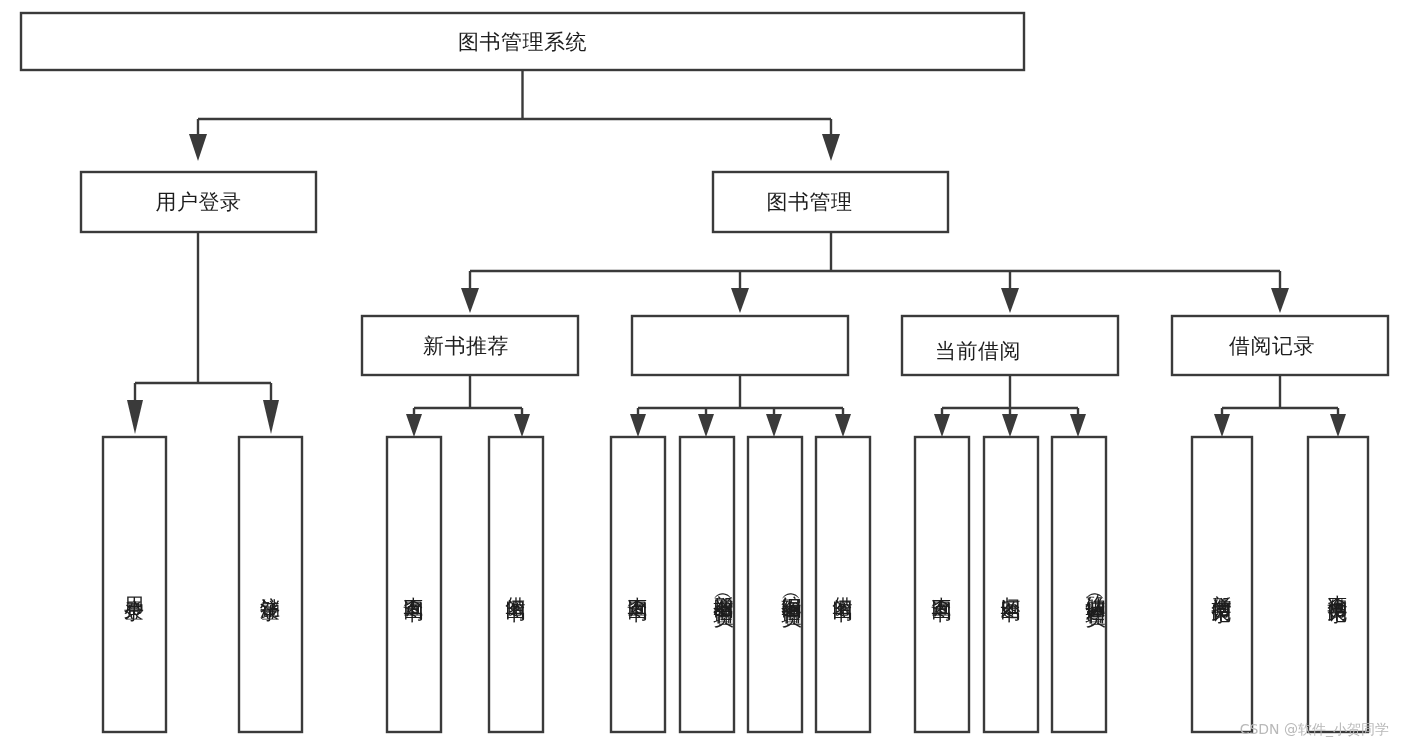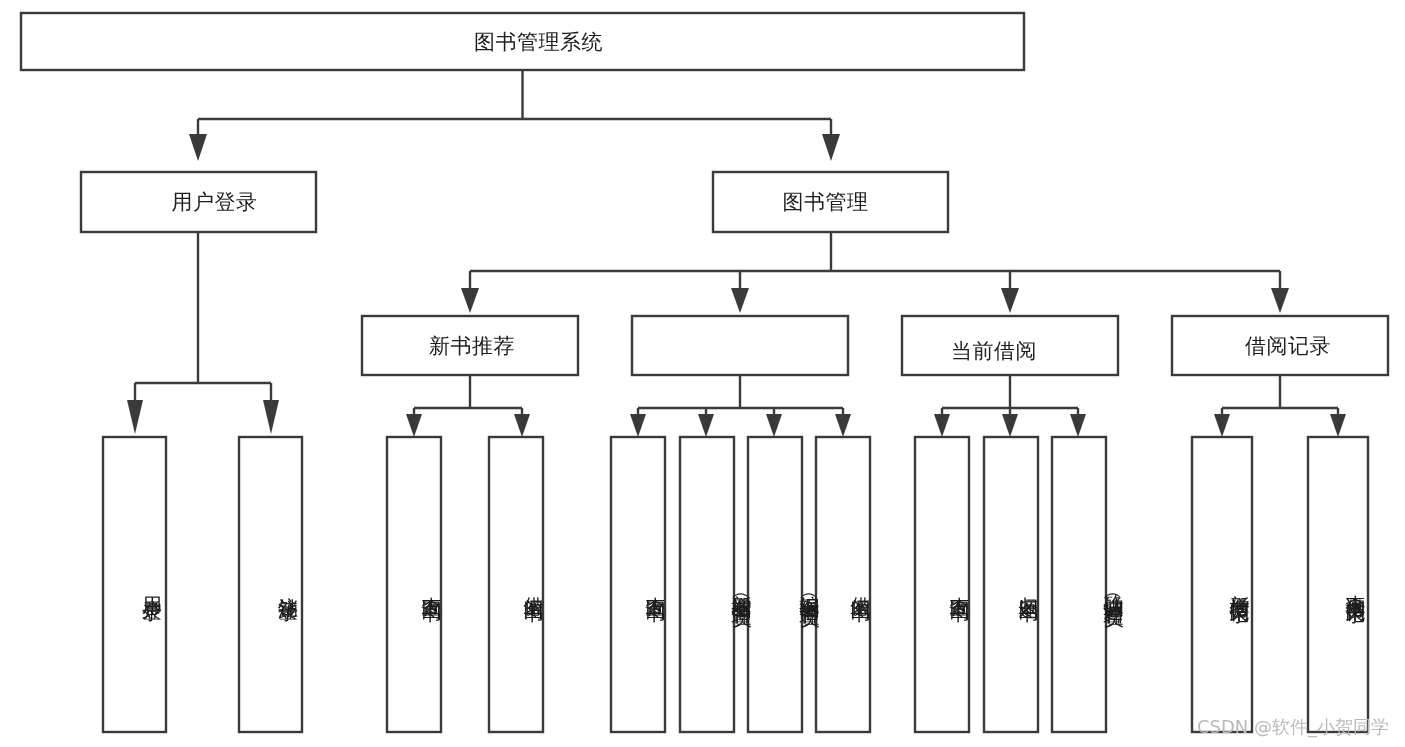--- a/index.html
+++ b/index.html
@@ -39,43 +39,42 @@
   .arrow-head {
     fill: #3a3a3a;
     stroke: none;
   }
   .node-label {
     position: absolute;
     display: flex;
     align-items: center;
     justify-content: center;
     color: #1d1d1d;
-    font-family: Liberation Mono, monospace;
+    font-family: Liberation Serif, serif;
     font-weight: 400;
     white-space: nowrap;
     pointer-events: none;
     user-select: none;
-    margin-left: 16px;
   }
   .node-label.horizontal {
     font-size: 21px;
     letter-spacing: 0.5px;
   }
   .node-label.vertical {
     writing-mode: vertical-rl;
     text-orientation: upright;
     font-size: 20px;
     letter-spacing: 2px;
     line-height: 1;
   }
   .watermark {
     position: absolute;
     right: 16px;
     bottom: 8px;
-    font-size: 18px;
+    font-size: 14px;
     color: #b9b9b9;
     font-family: "DejaVu Sans", "Liberation Sans", sans-serif;
     white-space: nowrap;
     user-select: none;
     pointer-events: none;
   }
 </style>
 </head>
 <body>
 
@@ -172,21 +171,21 @@
 
     <rect class="node-rect" x="1192" y="437" width="60" height="295"></rect>
     <rect class="node-rect" x="1308" y="437" width="60" height="295"></rect>
   </svg>
 
   <div class="node-label horizontal" style="left:21px; top:13px; width:1003px; height:57px;">图书管理系统</div>
 
   <div class="node-label horizontal" style="left:81px; top:172px; width:235px; height:60px;">用户登录</div>
   <div class="node-label horizontal" style="left:713px; top:172px; width:193px; height:60px;">图书管理</div>
 
-  <div class="node-label horizontal" style="left:348px; top:316px; width:216px; height:59px;">新书推荐</div>
+  <div class="node-label horizontal" style="left:358px; top:316px; width:216px; height:59px;">新书推荐</div>
   <div class="node-label horizontal" style="left:870px; top:316px; width:216px; height:69px;">当前借阅</div>
   <div class="node-label horizontal" style="left:1172px; top:316px; width:200px; height:59px;">借阅记录</div>
 
   <div class="node-label vertical" style="left:103px; top:437px; width:63px; height:295px;">用户登录</div>
   <div class="node-label vertical" style="left:239px; top:437px; width:63px; height:295px;">注销登录</div>
 
   <div class="node-label vertical" style="left:387px; top:437px; width:54px; height:295px;">查询图书</div>
   <div class="node-label vertical" style="left:489px; top:437px; width:54px; height:295px;">借阅图书</div>
 
   <div class="node-label vertical" style="left:611px; top:437px; width:54px; height:295px;">查询图书</div>

